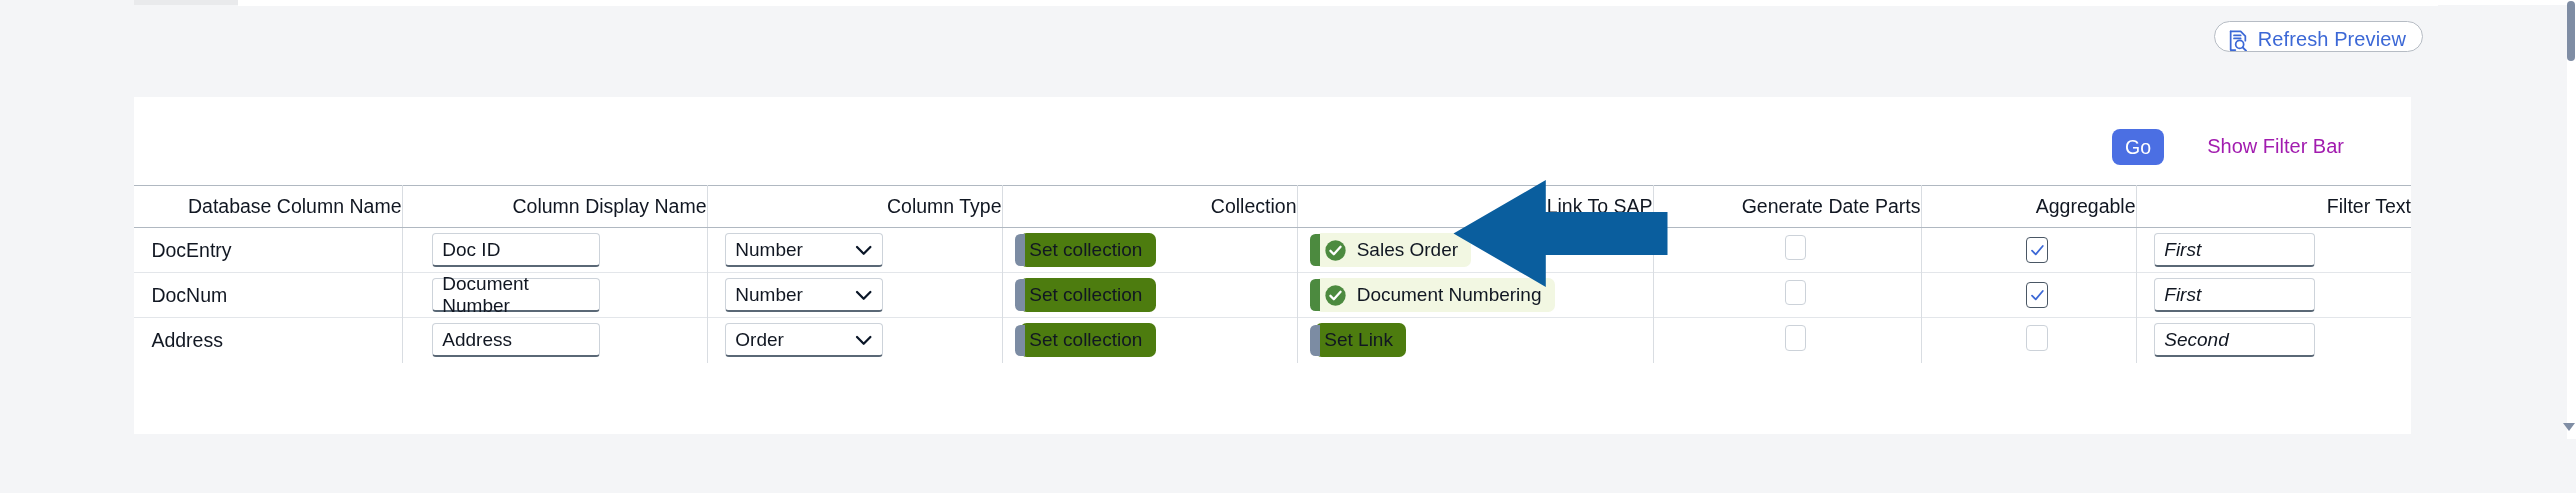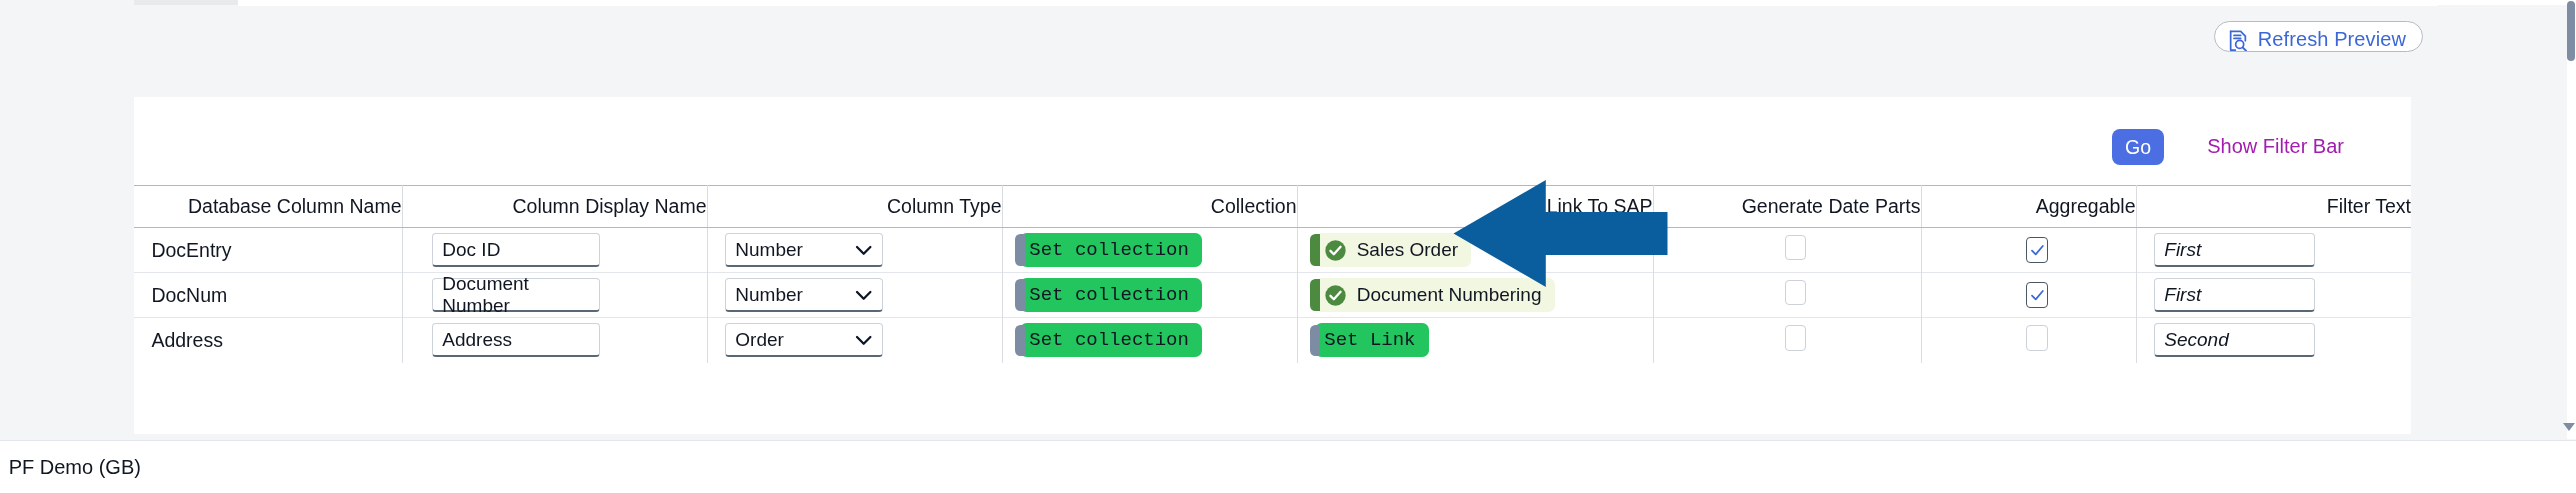--- a/index.html
+++ b/index.html
@@ -225,21 +225,21 @@
   .chip::before {
     content: "";
     position: absolute;
     left: -5.4px;
     top: 1.3px;
     bottom: 1.3px;
     width: 10.7px;
     border-radius: 5.4px 0 0 5.4px;
     z-index: 0;
   }
-  .chip-neutral { background: #22c55e; font-family: Liberation Mono, monospace; }
+  .chip-neutral { background: #4d7c0f; }
   .chip-neutral::before { background: #7c8ca3; }
   .chip-success { background: #f2f7e2; }
   .chip-success::before { background: #4c8a3f; }
   .chip .chip-text { position: relative; z-index: 1; }
   .chip .chip-icon {
     position: relative;
     z-index: 1;
     width: 23px; height: 23px;
     margin-right: 9.4px;
     flex: 0 0 auto;
@@ -489,18 +489,15 @@
     <svg width="215" height="107" viewBox="0 0 320 160" xmlns="http://www.w3.org/2000/svg">
       <polygon points="0,80 138,0 138,48 320,48 320,112 138,112 138,160" fill="#0a5e9e"></polygon>
     </svg>
   </div>
 
   <div id="scrollbar">
     <div id="scroll-thumb"></div>
     <div id="scroll-down-arrow"></div>
   </div>
 
-  <div id="statusbar">
-    <span id="status-text">PF Demo (GB)</span>
-  </div>
 
 </div>
 
 
 </body></html>

